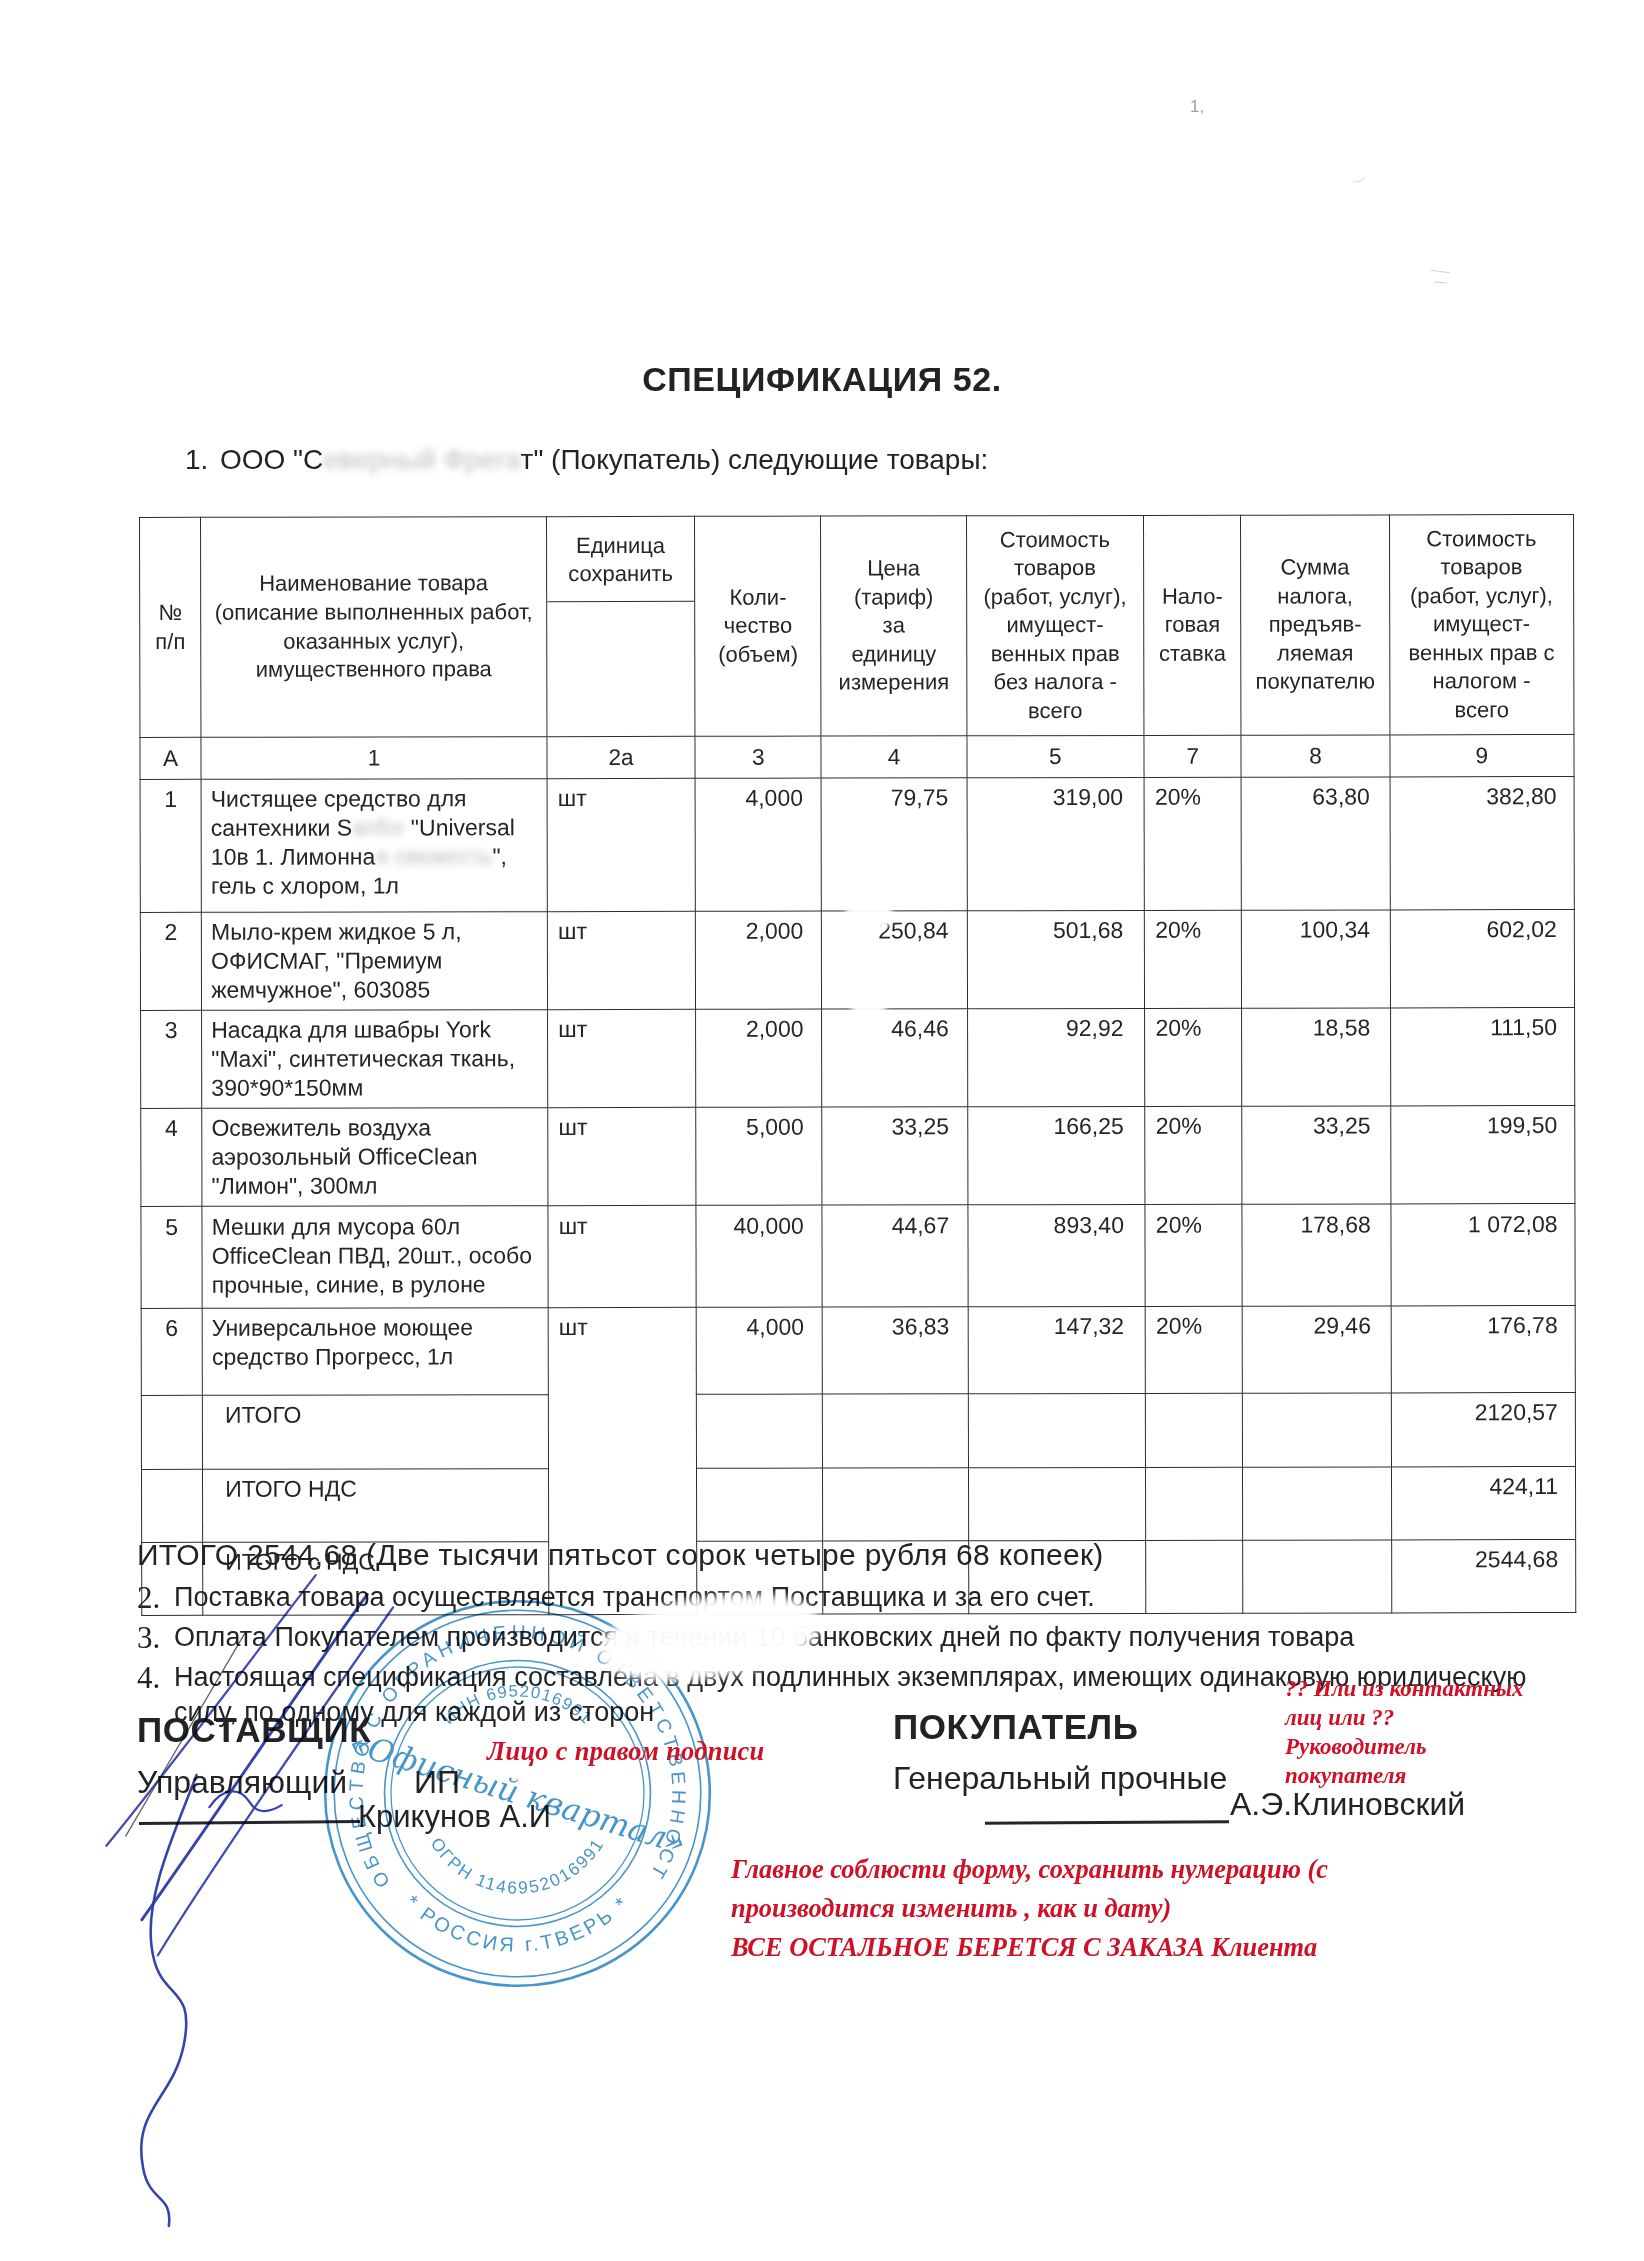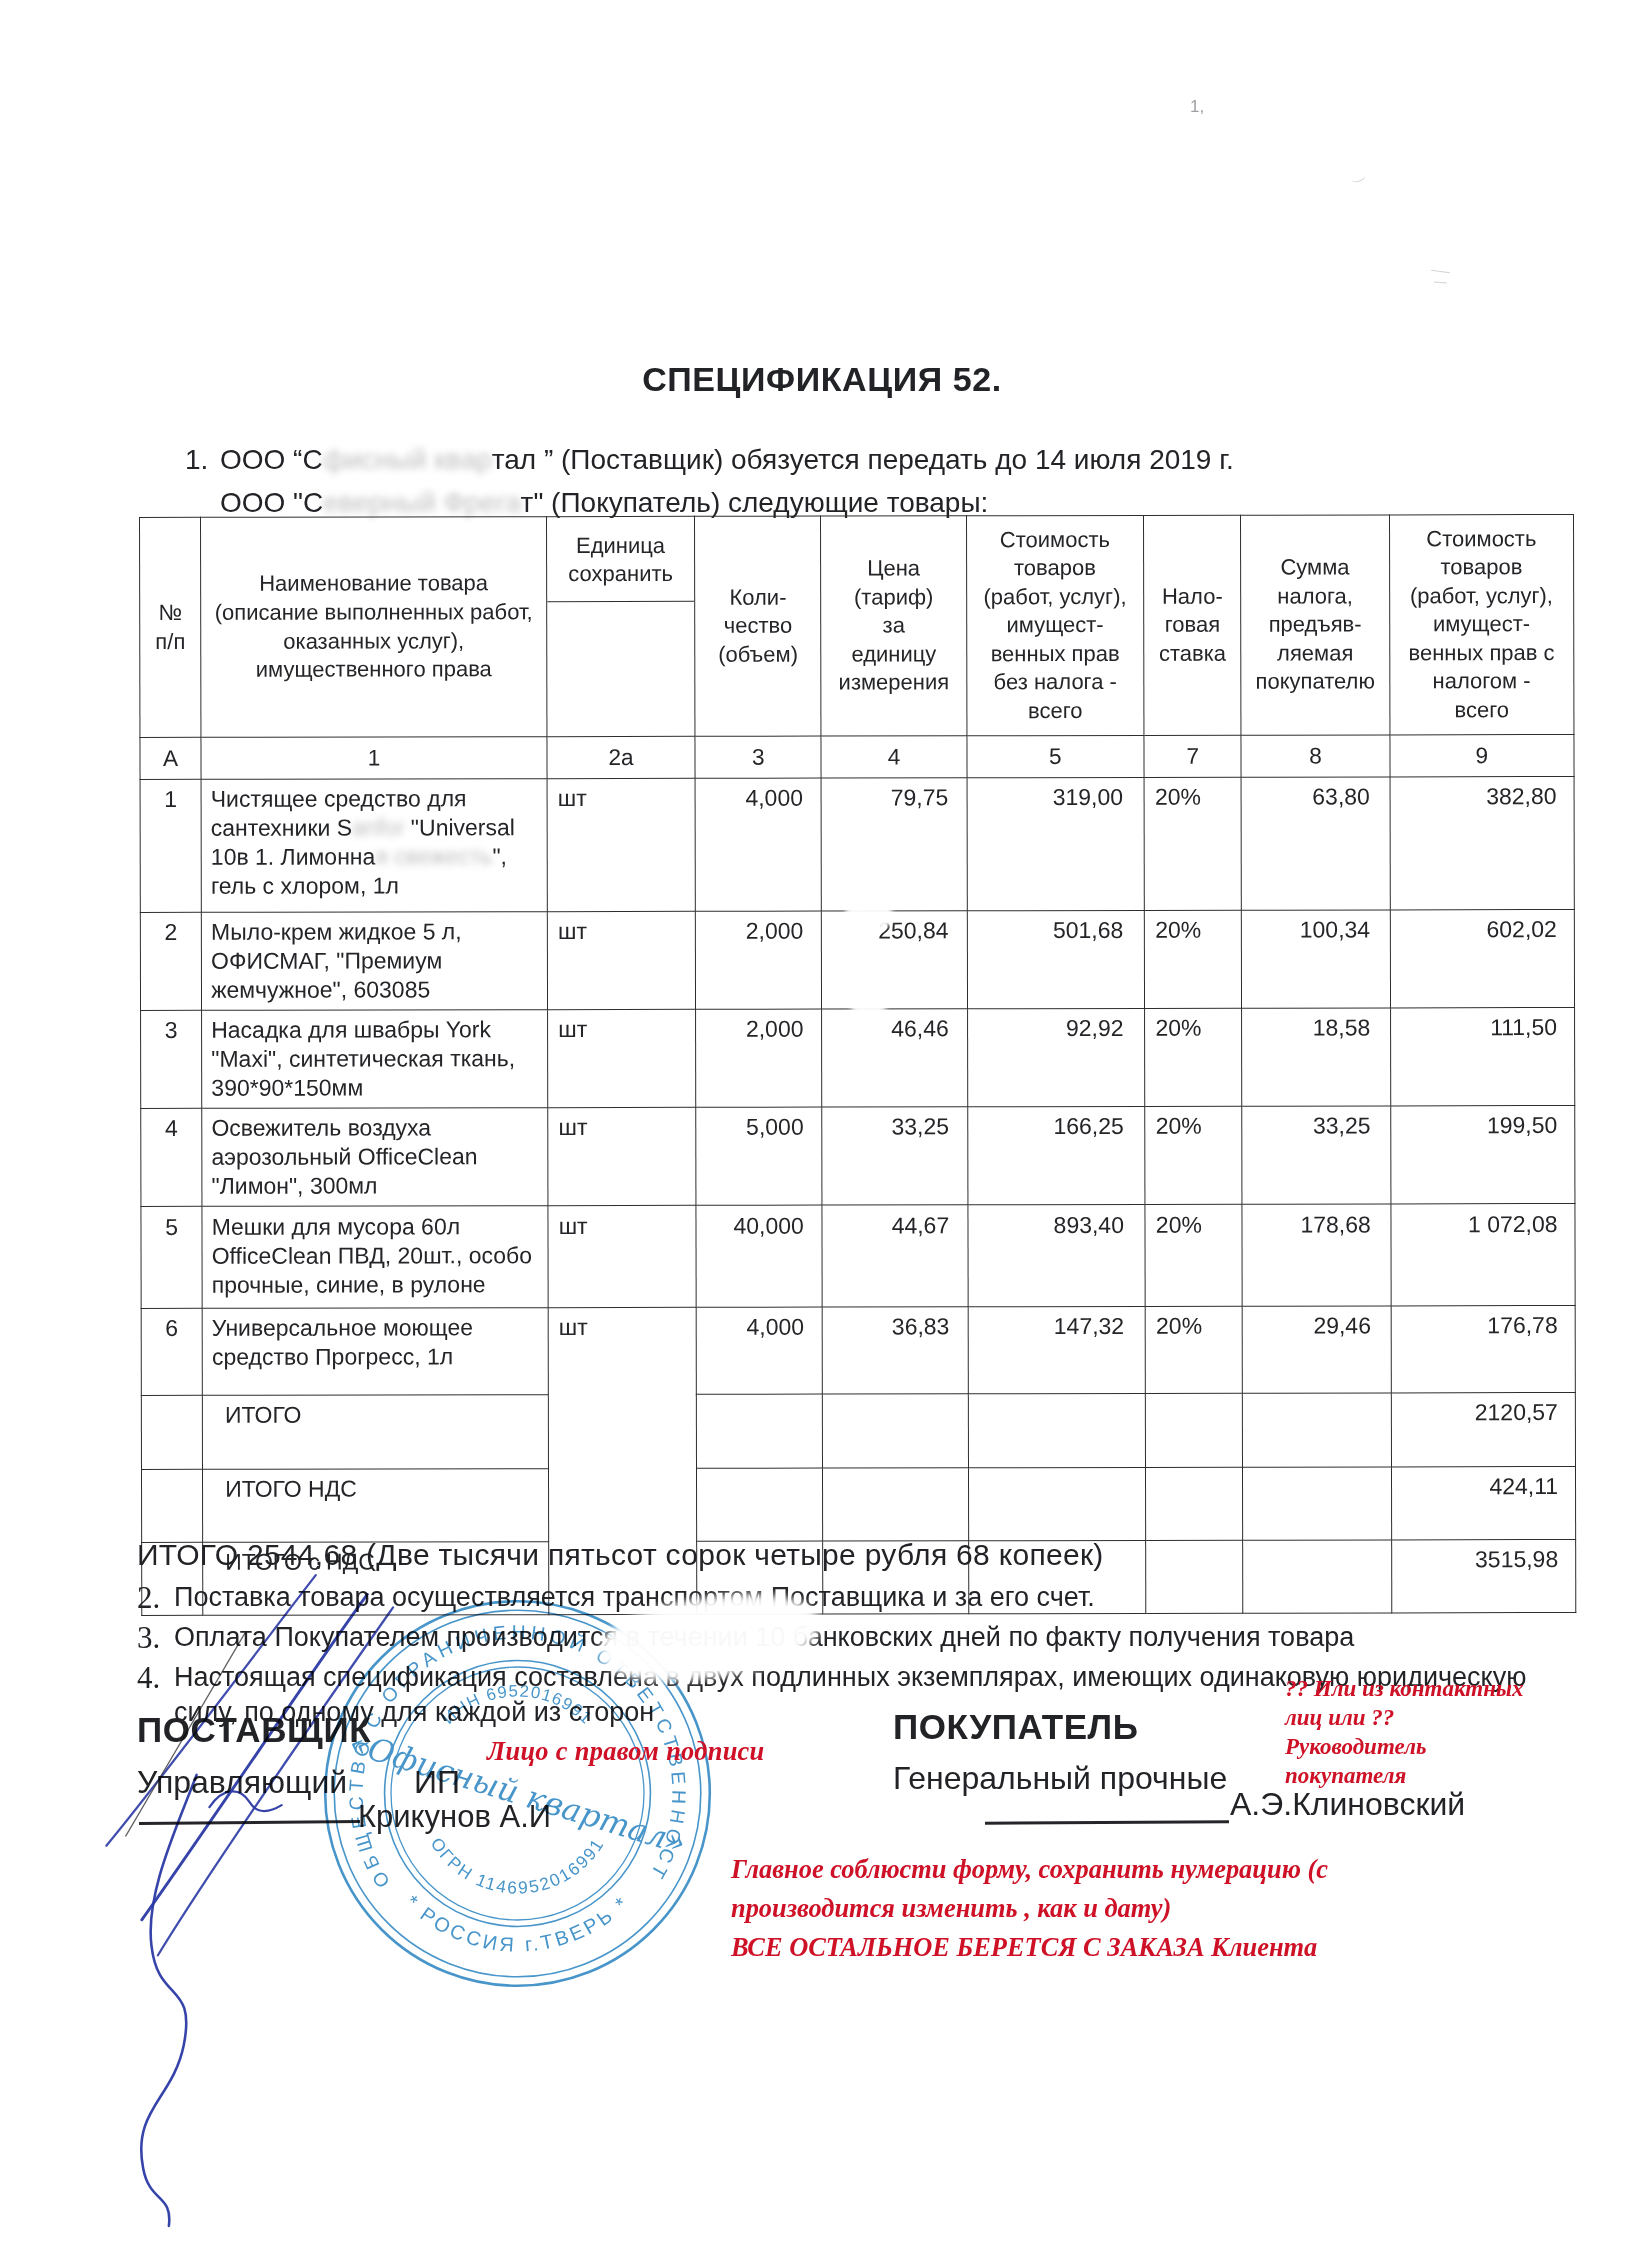--- a/index.html
+++ b/index.html
@@ -123,21 +123,20 @@
   <div class="speck s1"></div>
   <div class="speck s2"></div>
   <div class="speck s3"></div>
 
 
   <div class="doc-title">СПЕЦИФИКАЦИЯ 52.</div>
 
   <div class="clause1">
     <span class="cnum">1.</span>
     <div class="cl-lines">
-      <div><span>ООО “С</span><span class="smudge">фисный квар</span><span>тал ” (Поставщик) обязуется передать до 14 июля 2019 г.</span></div>
       <div><span>ООО "С</span><span class="smudge">еверный Фрега</span><span>т" (Покупатель) следующие товары:</span></div>
     </div>
   </div>
 
   <table class="spec-table">
     <colgroup>
       <col class="col-num">
         <col class="col-name">
         <col class="col-unit">
         <col class="col-qty">
@@ -288,21 +287,21 @@
           <td class="c-total">424,11</td>
         </tr>
         <tr class="totals-row">
           <td class="c-num"></td>
           <td class="c-name">ИТОГО с НДС</td>
           <td class="c-qty"></td>
           <td class="c-price"></td>
           <td class="c-cost"></td>
           <td class="c-rate"></td>
           <td class="c-tax"></td>
-          <td class="c-total">3515,98</td>
+          <td class="c-total">2544,68</td>
         </tr>
       </tbody>
   </table>
 
   <div class="whiteout w-price2"></div>
   <div class="whiteout w-price3"></div>
 
   <div class="summary-line">ИТОГО  2544,68 (Две тысячи пятьсот сорок четыре рубля 68 копеек)</div>
 
   <div class="clause c2">

